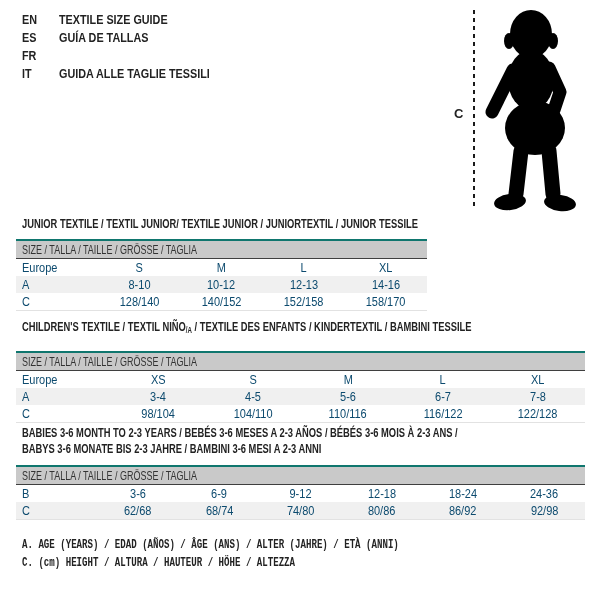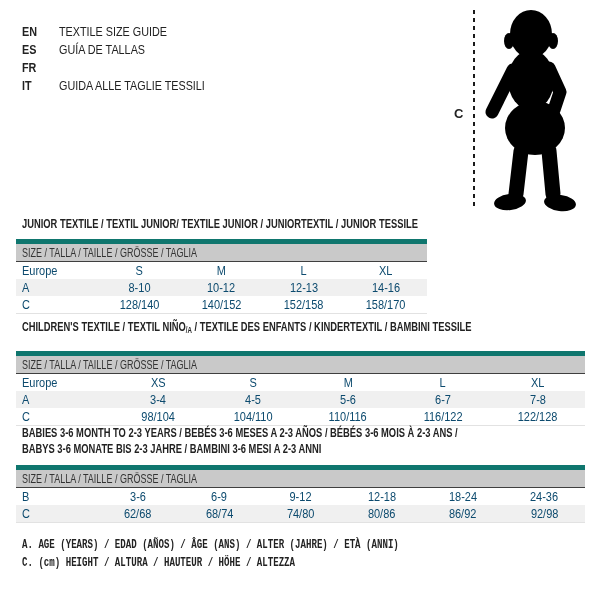--- a/index.html
+++ b/index.html
@@ -10,24 +10,24 @@
   
   .ib{display:inline-block;white-space:nowrap;}
   .ox-l{transform-origin:0 50%;}
   .ox-c{transform-origin:50% 50%;}
   .sx80{transform:scaleX(.80);}
   .sx72{transform:scaleX(.72);}
   .sx88{transform:scaleX(.88);}
   .sx70{transform:scaleX(.70);}
 
   
-  .lang-block{position:absolute;left:22px;top:10px;margin-top:12px;}
+  .lang-block{position:absolute;left:22px;top:10px;}
   .lang-row{display:flex;height:18px;align-items:center;}
   .lang-code{width:37px;font-weight:bold;font-size:13.5px;}
-  .lang-label{font-weight:normal;font-size:13.5px;}
+  .lang-label{font-weight:bold;font-size:13.5px;}
 
   
   .height-line{
     position:absolute;left:473px;top:10px;width:2px;height:196px;
     background:repeating-linear-gradient(to bottom,#1a1a1a 0 4px,transparent 4px 8px);
   }
   .height-label{position:absolute;left:454px;top:106px;font-size:13px;font-weight:bold;}
   .baby{position:absolute;left:483px;top:6px;width:116px;height:206px;}
 
   
@@ -38,21 +38,21 @@
   .tbl-title sub{font-size:8.5px;vertical-align:-2px;}
 
   
   table.sizes{position:absolute;left:16px;border-collapse:collapse;table-layout:fixed;}
   .t1tab{top:239px;width:411px;}
   .t2tab{top:351px;width:569px;}
   .t3tab{top:465px;width:569px;}
   table.sizes th{
     background:#c9c9c9;color:#333;text-align:left;font-weight:normal;
     font-size:12.5px;height:17px;padding:0 0 0 6px;
-    border-top:5px solid #0f766e;border-bottom:1px solid #3f3f3f;
+    border-top:2px solid #0f766e;border-bottom:1px solid #3f3f3f;
   }
   table.sizes td{
     font-size:12.5px;height:17px;padding:0;text-align:center;
     white-space:nowrap;color:#0c4a6e;
   }
   table.sizes td.lbl{text-align:left;padding-left:6px;width:60px;}
   table.sizes tbody tr:nth-child(even){background:#f0f0f0;}
   table.sizes tbody tr:last-child td{border-bottom:1px solid #e2e2e2;}
 
   

